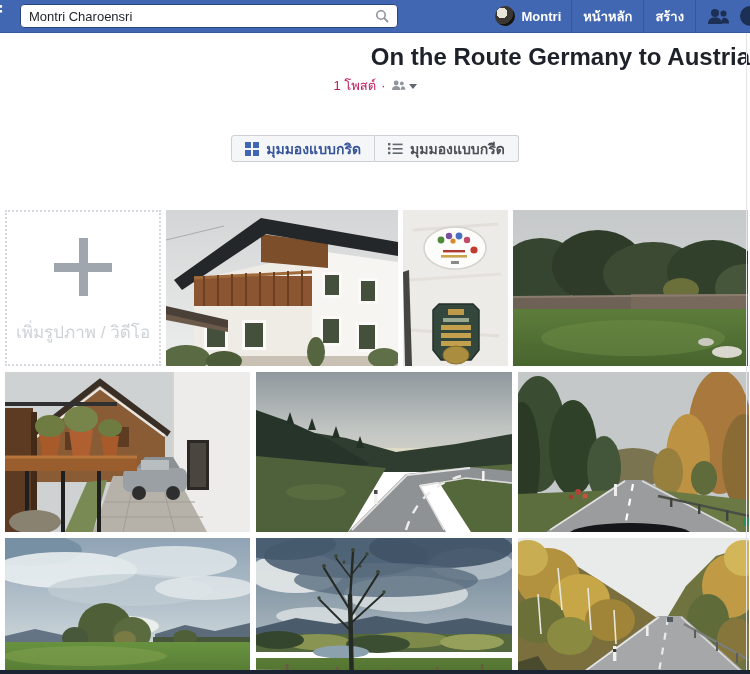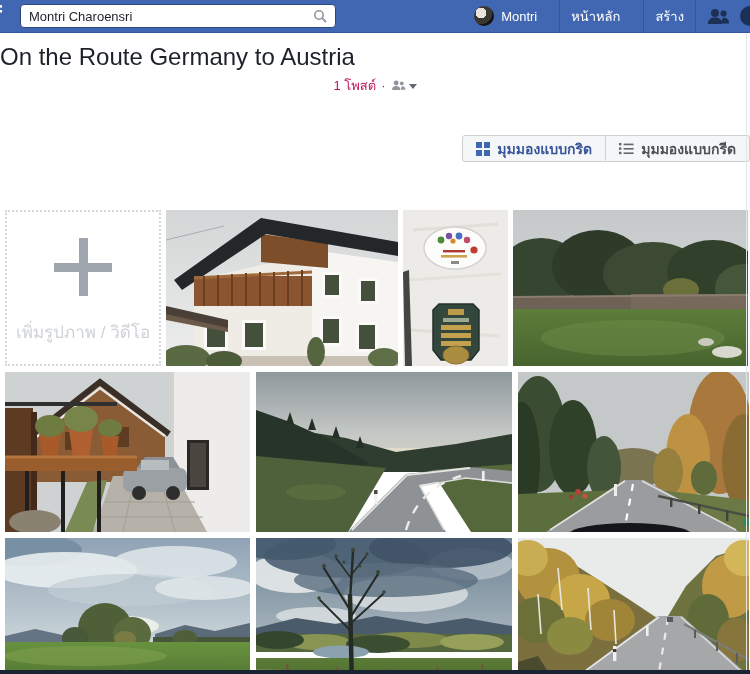--- a/index.html
+++ b/index.html
@@ -11,64 +11,64 @@
   
   .header {
     height:33px; background:#4267b2; border-bottom:1px solid #35559c;
     display:flex; align-items:center; position:relative; z-index:5;
   }
   .fb-logo {
     color:#fff; font-weight:bold; font-size:27px; line-height:27px;
     margin-left:-7px; width:18px; overflow:hidden; flex:0 0 auto;
   }
   .search-box {
-    margin-left:9px; width:316px; height:24px; background:#fff;
+    margin-left:9px; width:378px; height:24px; background:#fff;
     border:1px solid #29487d; border-radius:4px;
     display:flex; align-items:center; padding:0 8px;
   }
   .search-box input {
     border:none; outline:none; flex:1; font-size:13px; color:#1d2129;
     font-family:"Liberation Sans", sans-serif; background:transparent; padding:0;
   }
   .search-icon svg { display:block; }
   .top-nav {
     margin-left:auto; display:flex; align-items:center; height:100%;
-    color:#fff; font-size:13px; font-weight:normal;
+    color:#fff; font-size:13px; font-weight:bold;
   }
   .nav-profile { display:flex; align-items:center; gap:7px; padding:0 10px; cursor:pointer; }
   .avatar {
     width:20px; height:20px; border-radius:50%;
     background: radial-gradient(circle at 35% 35%, #e8e4da 0 28%, #3a3632 30% 60%, #15130f 62%);
     flex:0 0 auto;
   }
   .nav-item { padding:0 11px; height:100%; display:flex; align-items:center; cursor:pointer;
-    border-left:1px solid rgba(0,0,0,0.15);margin-left:12px; }
+    border-left:1px solid rgba(0,0,0,0.15); }
   .nav-item:first-of-type { border-left:none; }
   .nav-icons { display:flex; align-items:center; height:100%; border-left:1px solid rgba(0,0,0,0.15); padding-left:10px; }
   .friends-icon svg { display:block; }
   .partial-circle-icon {
     width:20px; height:20px; border-radius:50%; background:#1c2f55;
     margin-left:10px; margin-right:-10px; flex:0 0 auto;
   }
   
   .album-title {
-    text-align:left; font-size:24px; font-weight:normal; color:#1d2129;
+    text-align:right; font-size:24px; font-weight:bold; color:#1d2129;
     margin-top:9px; line-height:30px;
   }
   .album-meta {
     display:flex; justify-content:center; align-items:center; gap:5px;
     margin-top:4px; color:#be185d; font-size:13px; height:18px;
   }
   .privacy-btn { display:flex; align-items:center; gap:3px; cursor:pointer; }
   .caret-down {
     width:0; height:0; border-left:4px solid transparent; border-right:4px solid transparent;
     border-top:5px solid #616770; margin-top:2px;
   }
   
-  .view-toggle { display:flex; justify-content:flex-end; margin-top:41px; }
+  .view-toggle { display:flex; justify-content:center; margin-top:41px; }
   .seg-btn {
     display:flex; align-items:center; gap:7px; height:27px; padding:0 13px;
     background:#f5f6f7; border:1px solid #ccd0d5; font-size:14px; font-weight:bold;
     color:#4b4f56; cursor:pointer; font-family:"Liberation Sans", sans-serif;
   }
   .seg-btn.grid-btn { border-radius:3px 0 0 3px; color:#36549b; }
   .seg-btn.feed-btn { border-radius:0 3px 3px 0; border-left:none; }
   .grid-glyph { display:grid; grid-template-columns:6px 6px; grid-template-rows:6px 6px; gap:2px; }
   .grid-glyph span { background:#4267b2; }
   .feed-glyph svg { display:block; }

